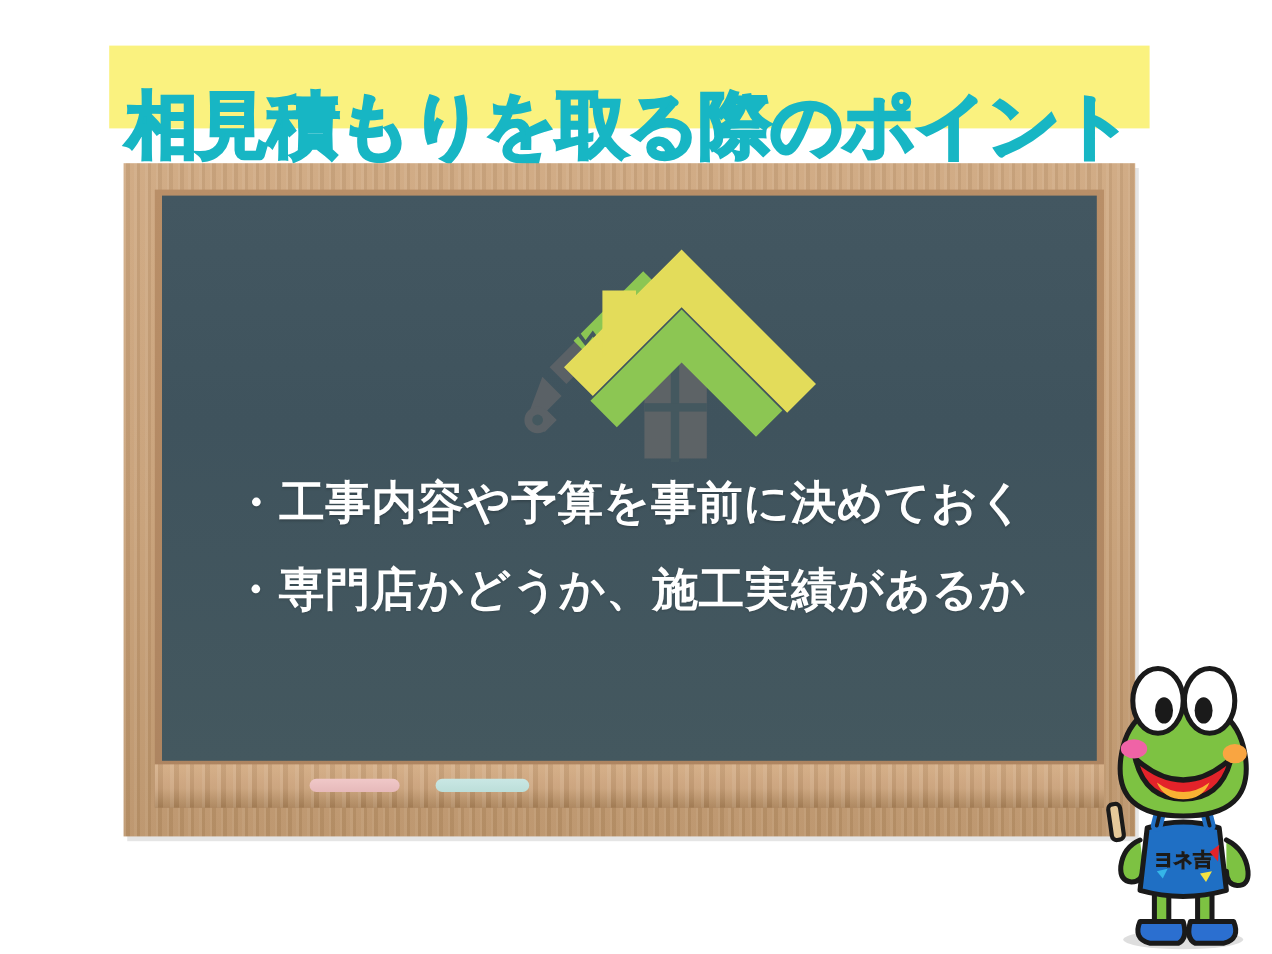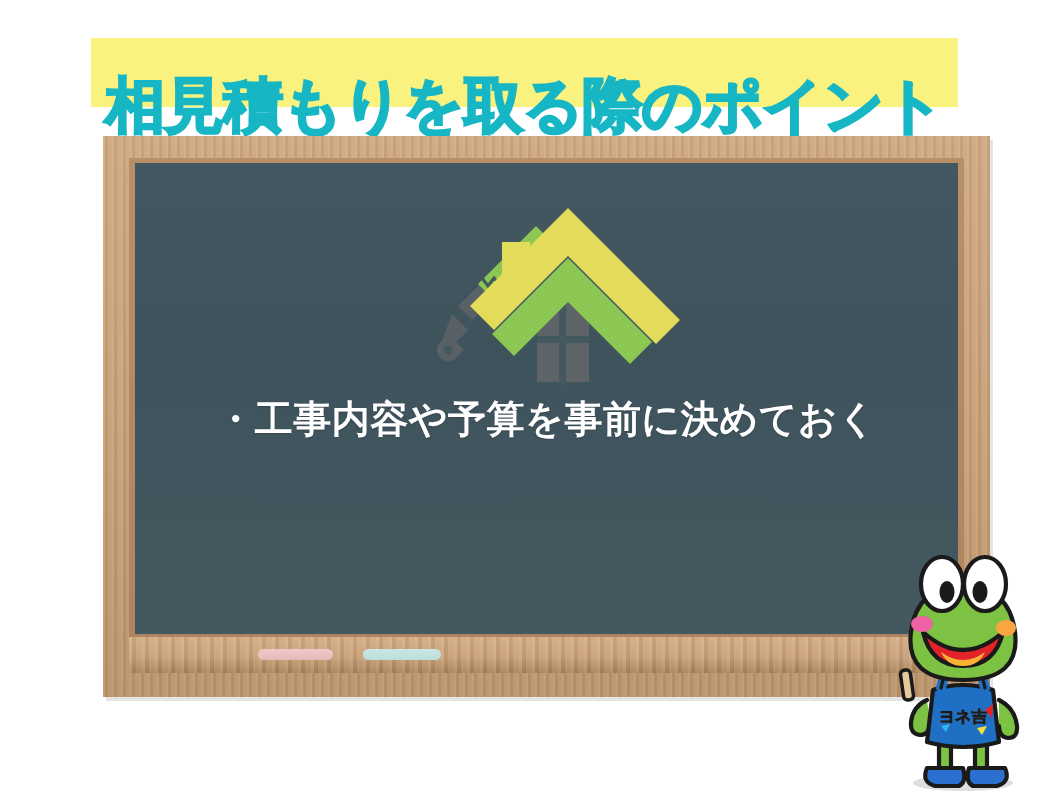--- a/index.html
+++ b/index.html
@@ -44,21 +44,20 @@
     -webkit-text-stroke: 2.5px #17b6c4;
   }
 
   
   #board-wrap {
     position: absolute;
     left: 103px;
     top: 136px;
     width: 843px;
     height: 561px;
-    padding-left: 44px;
   }
   #board-frame {
     position: absolute;
     inset: 0;
     background:
       repeating-linear-gradient(90deg,
         rgba(255,255,255,0.10) 0px,
         rgba(255,255,255,0.10) 2px,
         rgba(0,0,0,0.045) 2px,
         rgba(0,0,0,0.045) 5px,
@@ -144,21 +143,21 @@
     font-size: 38px;
     line-height: 1.15;
     letter-spacing: 0.5px;
     white-space: nowrap;
     text-shadow: 0 1px 2px rgba(0,0,0,0.18);
   }
 
   
   #mascot {
     position: absolute;
-    left: 889px;
+    left: 912px;
     top: 540px;
     width: 148px;
     height: 255px;
     text-align: center;
   }
 </style>
 </head>
 <body>
 
 <div id="title-band"></div>
@@ -197,20 +196,21 @@
         </g>
 
         <g>
           <path d="M74 136 L150 60 L234 144 L212 166 L150 104 L96 158 Z" fill="#8cc653"></path>
         </g>
       </svg>
     </div>
 
     <div id="board-lines">
       <div class="board-line">・工事内容や予算を事前に決めておく</div>
+      <div class="board-line">・専門店かどうか、施工実績があるか</div>
     </div>
   </div>
 
   <div id="board-ledge"></div>
   <div class="chalk" id="chalk-pink"></div>
   <div class="chalk" id="chalk-blue"></div>
 </div>
 
 <div id="mascot">
   <svg viewBox="0 0 148 255" width="148" height="255" aria-hidden="true">

